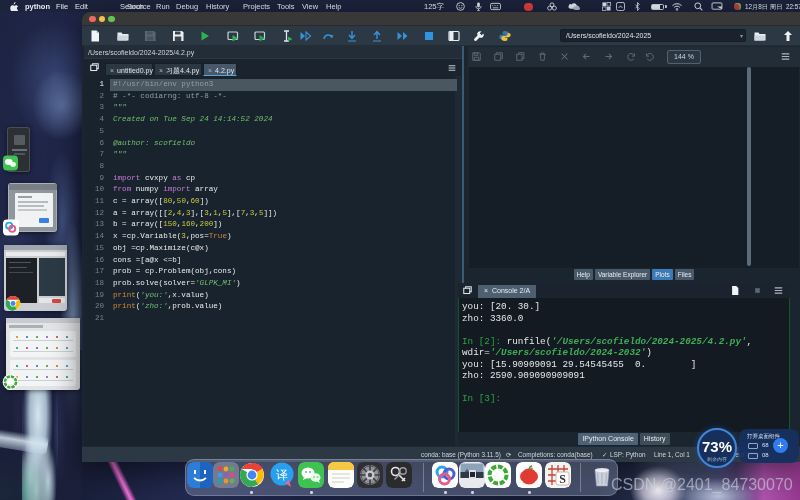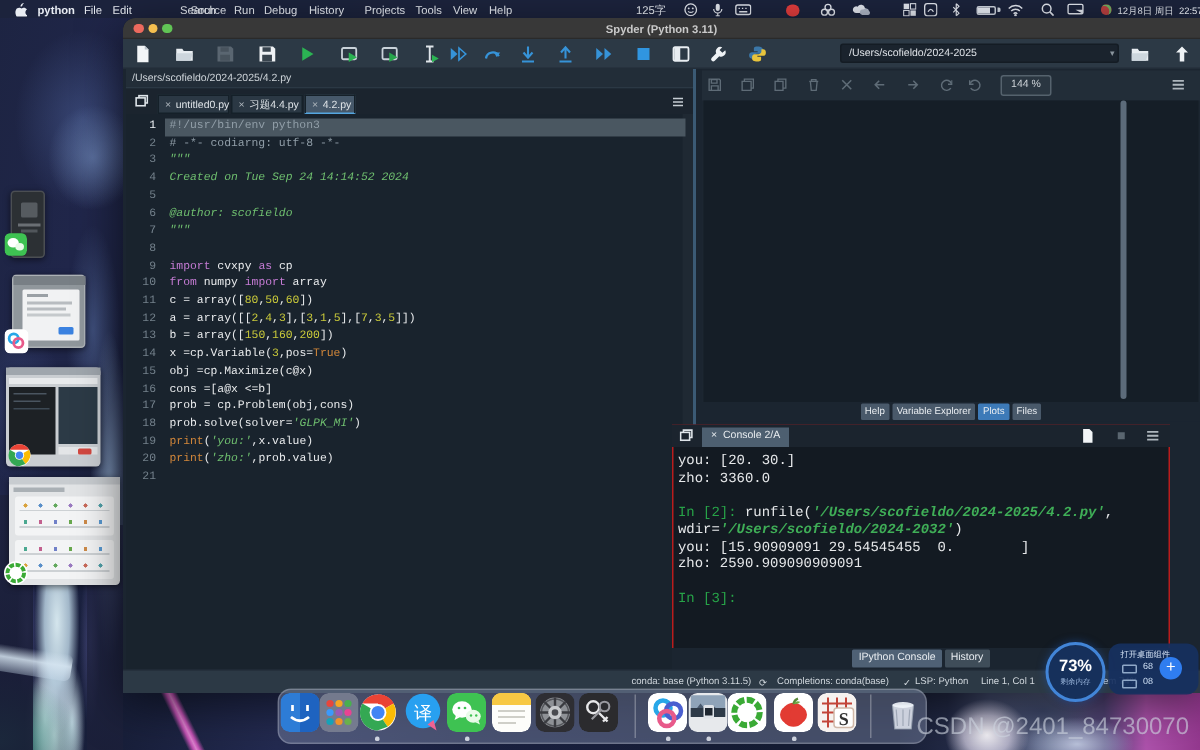--- a/index.html
+++ b/index.html
@@ -114,21 +114,21 @@
   .picon { position:absolute; top:5px; color:#68757f; font-size:8px; }
   #zoombox { position:absolute; left:199px; top:3px; width:34px; height:14px; border:1px solid #55626d;
     border-radius:2px; color:#cdd3d8; font-size:7px; text-align:center; line-height:12px; background:#2a3641;}
   #plotbody { position:absolute; left:1px; top:21px; width:330px; height:201px; background:#151e27; }
   #plotscroll { position:absolute; left:278px; top:0px; width:4px; height:199px; background:#5c6b7a; border-radius:2px;}
   #ptabs { position:absolute; left:0; top:222px; width:332px; height:13px; background:#1b2530; text-align:center; }
   .ptab { display:inline-block; height:11px; margin:1px 1px 0 1px; padding:0 3px; background:#49596a;
     color:#e8ecf0; font-size:6.5px; line-height:11px; border-radius:1px; vertical-align:top;}
   .ptab.act { background:#3d7ab8; }
 
-  #conpane { position:absolute; left:366px; top:237px; width:332px; height:175px; background:#b91c1c; }
+  #conpane { position:absolute; left:376px; top:237px; width:332px; height:175px; background:#14532d; }
   #contabbar { position:absolute; left:0; top:0; width:332px; height:15px; background:#1b242e; }
   #contab { position:absolute; left:20px; top:2px; height:13px; background:#4d5f70; color:#e8ecef;
     font-size:7px; line-height:12px; padding:0 6px; }
   #conbody { position:absolute; left:1px; top:15px; width:330px; height:134px; background:#131a22; }
   #context { position:absolute; left:3px; top:3px; color:#e6e8ea; white-space:pre;
     font-family:"Liberation Mono", monospace; font-size:9.3px; line-height:11.5px; }
   .gp { color:#27a348; font-weight:normal; }  
   .gs { color:#3fae57; font-style:italic;font-weight:bold; } 
   #ctabs { position:absolute; left:0; top:149px; width:332px; height:14px; background:#1b2530; text-align:center;}
 
@@ -138,21 +138,21 @@
 
   
   #dock { left:185px; top:459px; width:433px; height:37px; border-radius:9px;
     background:rgba(135,148,180,.42); border:0.5px solid rgba(255,255,255,.22); }
   .dicon { position:absolute; top:3px; width:26px; height:26px; border-radius:6px; }
   .ddot { position:absolute; top:32px; width:2.5px; height:2.5px; border-radius:50%; background:rgba(240,244,250,.8); }
 
   
   #gauge { left:697px; top:428px; width:40px; height:40px; border-radius:50%;
     background:#16305b; border:2.5px solid #4285d8; box-shadow:0 0 6px rgba(30,80,160,.6); text-align:center; }
-  #gauge .pct { color:#fff; font-size:11px; font-weight:bold; display:block; margin-top:8px; }
+  #gauge .pct { color:#fff; font-size:15px; font-weight:bold; display:block; margin-top:8px; }
   #gauge .lbl { color:#9db8de; font-size:5px; display:block; margin-top:1px; }
   #owidget { left:739px; top:429px; width:60px; height:34px; border-radius:8px;
     background:rgba(22,48,96,.92); }
   #owidget .t { position:absolute; left:8px; top:4px; color:#d5e3f5; font-size:5.5px; }
   #plusbtn { position:absolute; left:34px; top:9px; width:15px; height:15px; border-radius:50%;
     background:#2f7df0; color:#fff; font-size:11px; line-height:14px; text-align:center; }
   #wm { left:611px; top:476px; width:200px; color:rgba(205,211,222,.62); font-size:16px; white-space:nowrap; }
 </style>
 </head>
 <body>
@@ -301,21 +301,20 @@
       </svg>
     <span style="left:734px; top:3px; width:6.5px; height:6.5px; background:#b84040; border-radius:50%; box-shadow:inset -1.5px 1px 0 #6fae62;"></span>
     <span style="left:745px; top:2.5px; font-size:6.3px; letter-spacing:0;">12月8日 周日&nbsp; 22:57</span>
   </div>
 
   <div class="abs" id="win">
     <div class="abs" id="titlebar">
       <div class="tl" style="left:7px; background:#ec6a5e;"></div>
       <div class="tl" style="left:16.5px; background:#f5bf4f;"></div>
       <div class="tl" style="left:26px; background:#61c455;"></div>
-      <div id="title">Spyder (Python 3.11)</div>
     </div>
     <div class="abs" id="toolbar">
       <svg class="ticon" style="left:7px;" viewBox="0 0 12 12">
           <path d="M2.5 0.5 h5 l2.5 2.5 v8.5 h-7.5 z" fill="#f2f5f7"></path>
           <path d="M7.5 0.5 l2.5 2.5 h-2.5 z" fill="#b9c2ca"></path>
         </svg>
       <svg class="ticon" style="left:35px;" viewBox="0 0 12 12">
           <path d="M0.5 2.5 h4 l1 1.5 h6 v6.5 h-11 z" fill="#e8edf1"></path>
           <path d="M0.5 5.5 h11 l-1.5 5 h-9.5 z" fill="#cdd6dd"></path>
         </svg>

